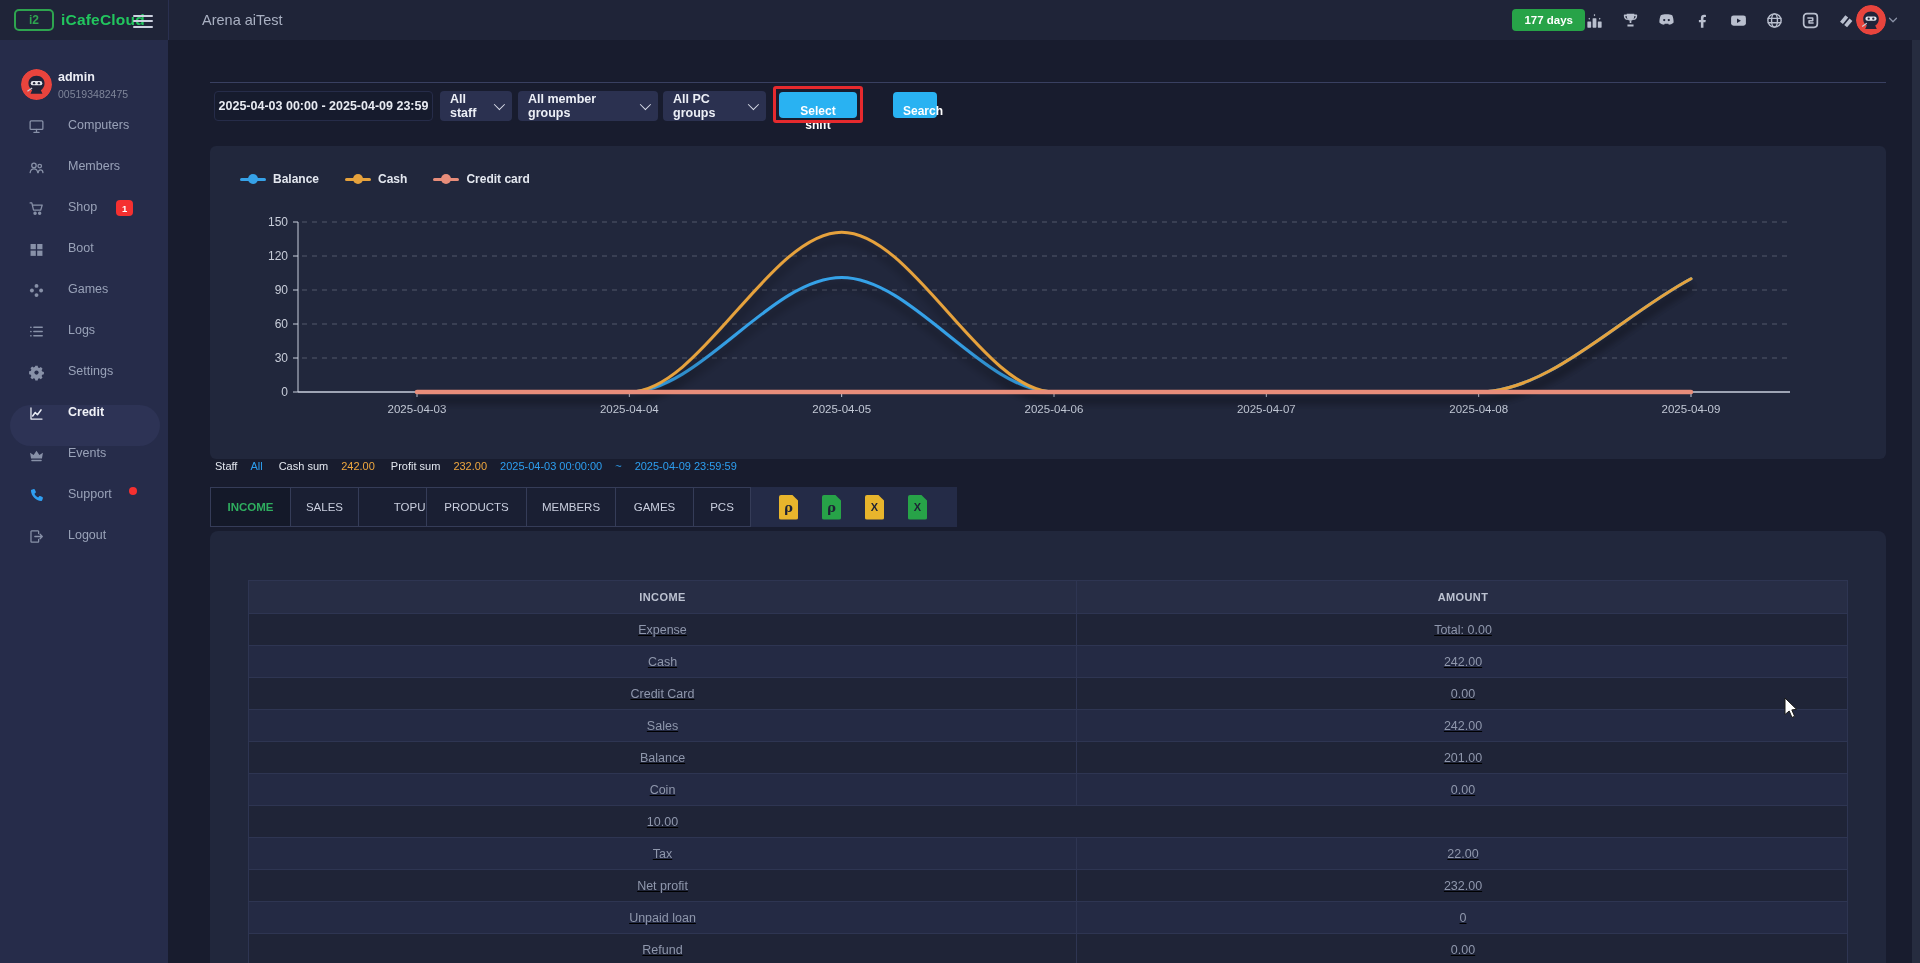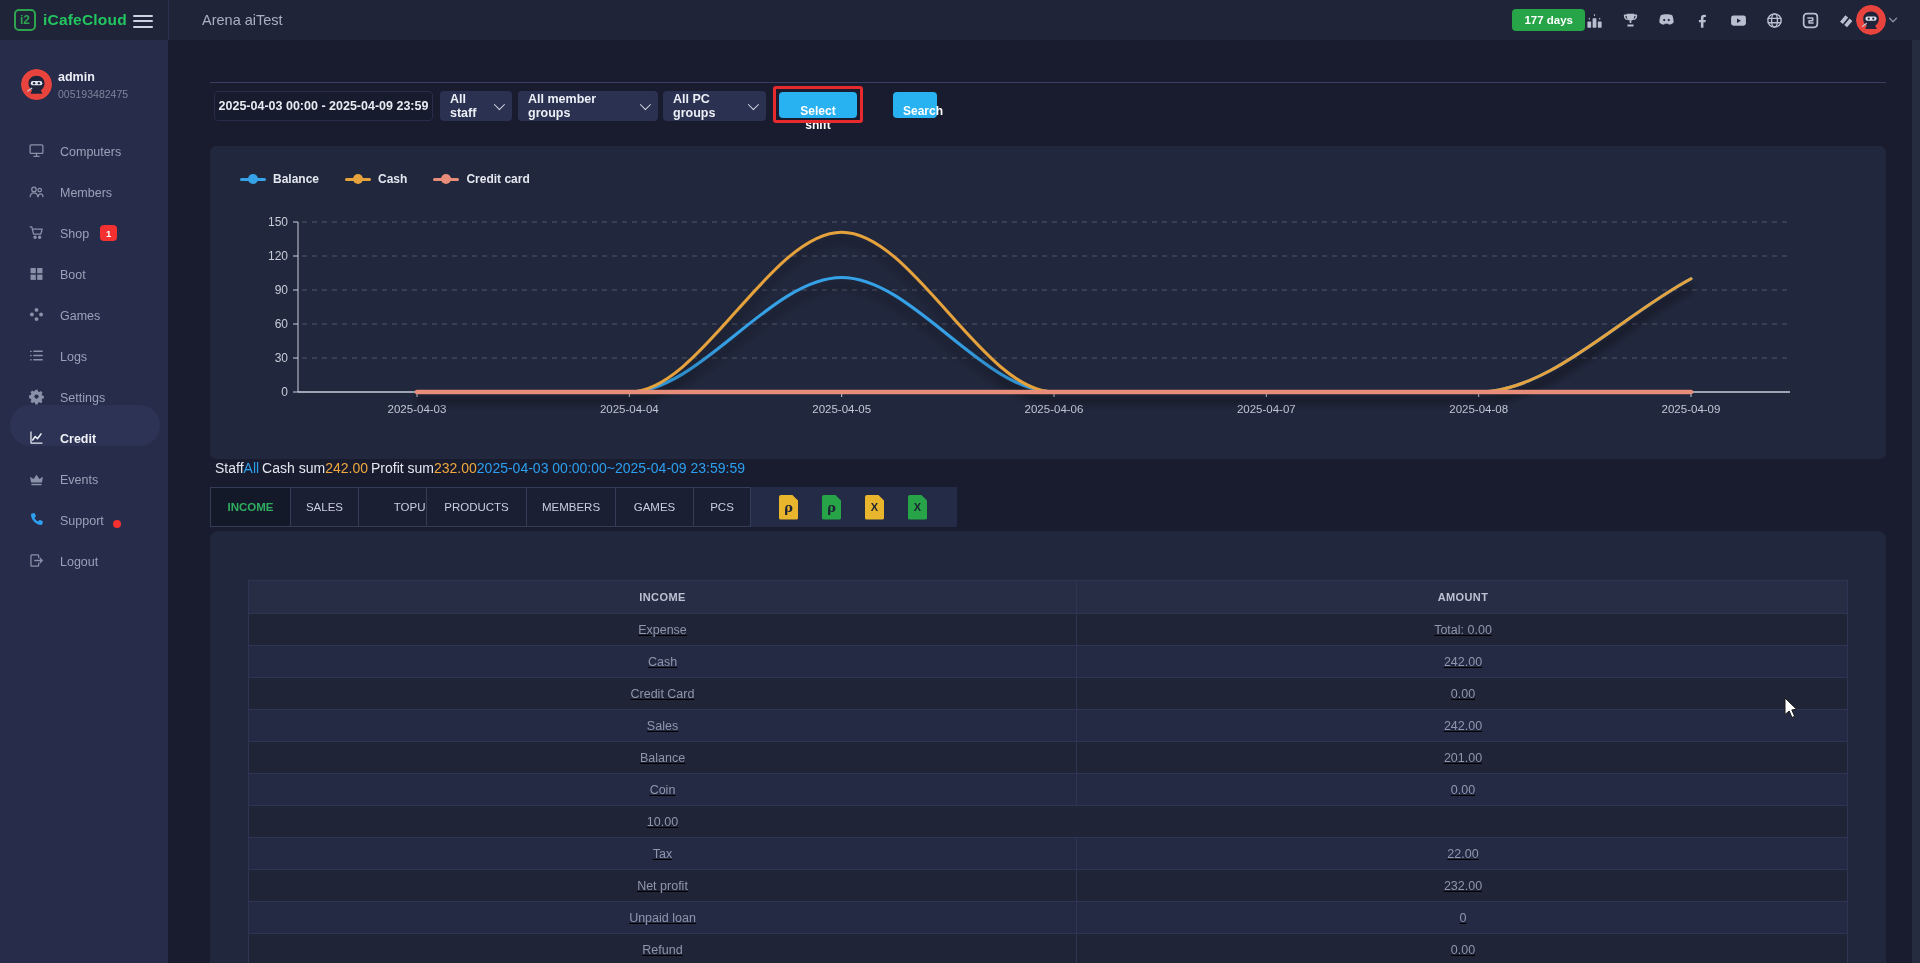--- a/index.html
+++ b/index.html
@@ -9,21 +9,21 @@
     --muted:#8f97ac; --muted2:#7e8599; --txt:#e6e9f1; --line:#2e3552;
   }
   *{margin:0;padding:0;box-sizing:border-box;}
   html,body{background:#10131f;}
   body{font-family:"Liberation Sans",sans-serif;}
   .app{position:relative;width:1920px;height:963px;background:var(--main-bg);overflow:hidden;}
 
   
   .topbar{position:absolute;left:0;top:0;width:1920px;height:40px;background:var(--topbar-bg);z-index:5;}
   .logo{position:absolute;left:14px;top:0;height:40px;display:flex;align-items:center;gap:7px;}
-  .logo-mark{width:22px;height:22px;border:2.5px solid #2ea44f;border-radius:5px;color:#2ea44f;
+  .logo-mark{width:40px;height:22px;border:2.5px solid #2ea44f;border-radius:5px;color:#2ea44f;
     font-weight:bold;font-size:12px;display:flex;align-items:center;justify-content:center;}
   .logo-text{color:#22c55e;font-size:15.5px;font-weight:bold;letter-spacing:.2px;}
   .hamburger{position:absolute;left:133px;top:11px;width:20px;height:18px;cursor:pointer;}
   .hamburger i{display:block;height:2px;background:#cdd2e0;margin:3.5px 0;border-radius:1px;}
   .tb-divider{position:absolute;left:168px;top:0;width:1px;height:40px;background:#2a3050;}
   .page-title{position:absolute;left:202px;top:0;height:40px;display:flex;align-items:center;
     color:#a9b0c2;font-size:14.5px;}
   .tb-right{position:absolute;right:20px;top:0;height:40px;display:flex;align-items:center;gap:0;}
   .days-badge{background:var(--green);color:#fff;font-size:11.5px;font-weight:bold;
     padding:5px 12px;border-radius:4px;}
@@ -31,22 +31,22 @@
   .tb-icon svg{width:100%;height:100%;}
   .avatar{width:30px;height:30px;border-radius:50%;overflow:hidden;cursor:pointer;}
   .caret{width:14px;height:14px;color:#8c93a8;}
 
   
   .sidebar{position:absolute;left:0;top:40px;width:168px;height:923px;background:var(--sidebar-bg);z-index:4;}
   .side-avatar{position:absolute;left:21px;top:29px;width:31px;height:31px;border-radius:50%;overflow:hidden;}
   .user-name{position:absolute;left:58px;top:30px;color:#eceef5;font-size:12.5px;font-weight:bold;}
   .user-id{position:absolute;left:58px;top:48px;color:var(--muted2);font-size:10.5px;}
   .menu{position:absolute;left:0;top:78px;width:168px;}
-  .menu-item{height:41px;display:flex;align-items:flex-end;padding-left:28px;cursor:pointer;
-    color:#99a2b8;font-size:12.5px;}
+  .menu-item{height:41px;display:flex;align-items:flex-start;padding-left:28px;cursor:pointer;
+    color:#99a2b8;font-size:12.5px;gap:8px;}
   .menu-item .mi-icon{width:17px;height:17px;margin-right:15px;color:#8891a8;flex:0 0 auto;}
   .menu-item .mi-icon svg{width:100%;height:100%;}
   .menu-item.active{background:#2d3355;border-radius:21px;margin:0 8px 0 10px;padding-left:18px;
     color:#f0f2f7;font-weight:bold;}
   .menu-item.active .mi-icon{color:#e7eaf2;}
   .mi-badge{margin-left:11px;background:#f53030;color:#fff;font-size:9.5px;font-weight:bold;
     width:17px;height:16px;border-radius:4px;display:flex;align-items:center;justify-content:center;}
   .mi-dot{margin-left:9px;width:8px;height:8px;border-radius:50%;background:#f53030;}
   .mi-icon.support{color:#2f9ff2;}
 
@@ -70,22 +70,22 @@
   .chart-panel{position:absolute;left:42px;top:106px;width:1676px;height:313px;background:var(--panel-bg);
     border-radius:6px;}
   .legend{position:absolute;left:30px;top:26px;display:flex;gap:26px;align-items:center;}
   .legend-item{display:flex;align-items:center;gap:7px;cursor:pointer;}
   .legend-marker{position:relative;width:26px;height:10px;}
   .legend-marker .lm-line{position:absolute;left:0;top:4px;width:26px;height:2.5px;border-radius:2px;}
   .legend-marker .lm-dot{position:absolute;left:8px;top:0;width:10px;height:10px;border-radius:50%;}
   .legend-label{color:#e3e7ef;font-size:12px;font-weight:bold;}
   .chart-svg{position:absolute;left:0;top:50px;}
 
-  .summary{position:absolute;left:47px;top:420px;display:flex;align-items:center;
-    font-size:14px;color:#e3e7ef;}
+  .summary{position:absolute;left:47px;top:420px;display:flex;align-items:center;gap:13px;
+    font-size:11px;color:#e3e7ef;}
   .summary .blue{color:#2d9ff0;}
   .summary .orange{color:var(--orange);}
 
   .tabs-row{position:absolute;left:42px;top:447px;display:flex;height:40px;}
   .tab{height:40px;display:flex;align-items:center;justify-content:center;background:#1a1f33;
     border:1px solid #353c58;border-right:none;color:#c9cede;font-size:11.5px;cursor:pointer;}
   .tab:last-of-type{border-right:1px solid #353c58;}
   .tab.active{background:#141929;color:#2fae5f;font-weight:bold;}
   .export-strip{height:40px;background:var(--panel-bg2);display:flex;align-items:center;gap:24px;
     padding:0 30px 0 28px;}

